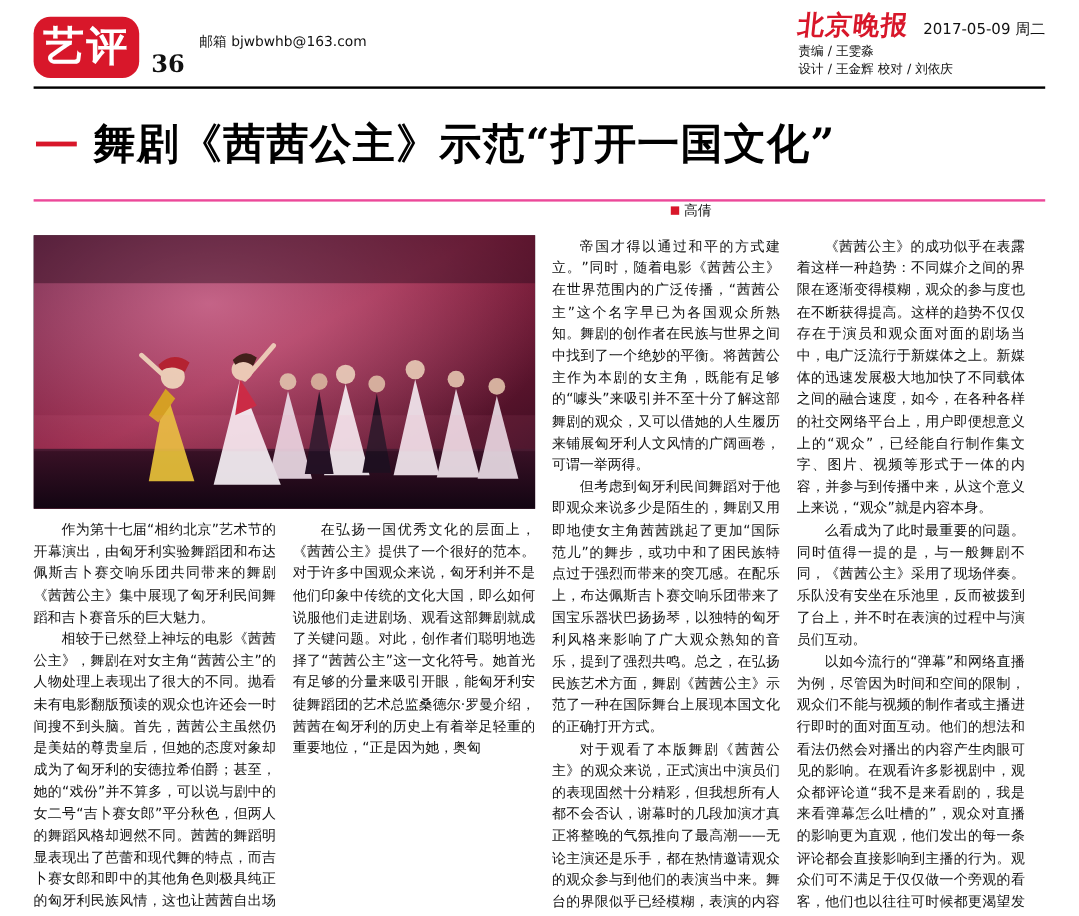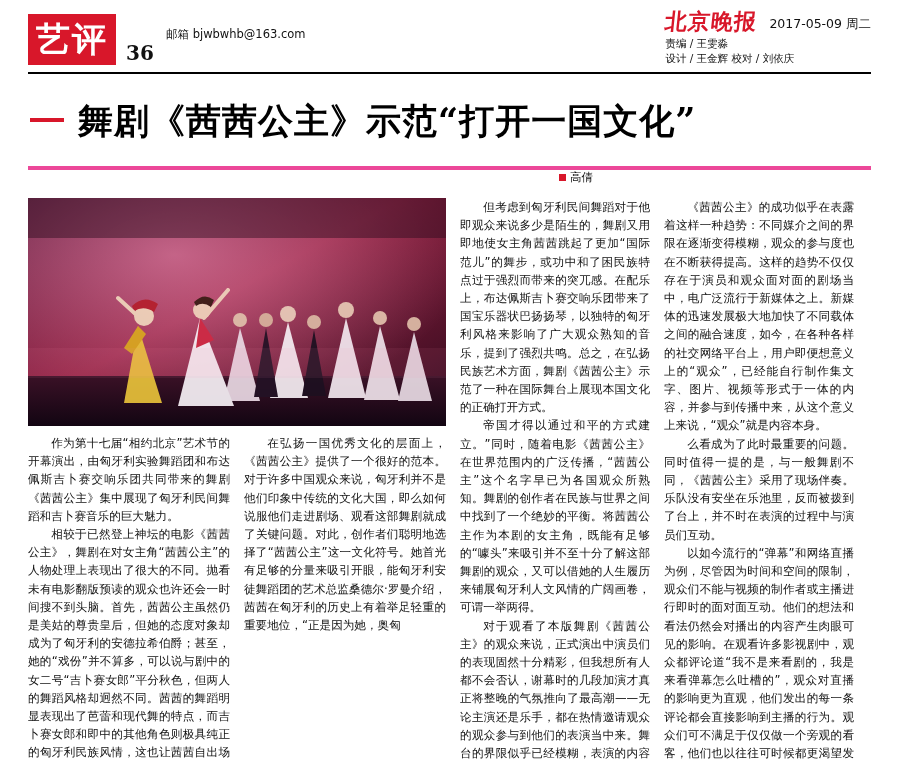--- a/index.html
+++ b/index.html
@@ -37,20 +37,21 @@
   }
   .logo-box {
     background: #d8172a;
     color: #fff;
     font-family: "DejaVu Serif", "Liberation Serif", serif;
     font-weight: bold;
     font-size: 34px;
     line-height: 1;
     padding: 8px 8px 9px 8px;
     letter-spacing: 2px;
+    border-radius: 14px;
   }
   .section-col {
     display: flex;
     flex-direction: column;
     justify-content: flex-start;
     margin-left: 10px;
     padding-bottom: 2px;
   }
   .email-line {
     font-size: 11.5px;
@@ -105,21 +106,21 @@
     color: #111;
   }
   .credits div { white-space: nowrap; }
 
   
   .headline-wrap {
     position: relative;
     height: 92px;
     display: flex;
     align-items: center;
-    border-bottom: 4px solid #ec4899;
+    border-bottom: 2px solid #ec4899;
   }
   .headline-dash {
     width: 34px;
     height: 4px;
     background: #d8172a;
     margin-right: 14px;
     margin-left: 2px;
   }
   .headline {
     font-family: "DejaVu Serif", "Liberation Serif", serif;
@@ -295,22 +296,22 @@
           <p>作为第十七届“相约北京”艺术节的开幕演出，由匈牙利实验舞蹈团和布达佩斯吉卜赛交响乐团共同带来的舞剧《茜茜公主》集中展现了匈牙利民间舞蹈和吉卜赛音乐的巨大魅力。</p>
           <p>相较于已然登上神坛的电影《茜茜公主》，舞剧在对女主角“茜茜公主”的人物处理上表现出了很大的不同。抛看未有电影翻版预读的观众也许还会一时间搜不到头脑。首先，茜茜公主虽然仍是美姑的尊贵皇后，但她的态度对象却成为了匈牙利的安德拉希伯爵；甚至，她的“戏份”并不算多，可以说与剧中的女二号“吉卜赛女郎”平分秋色，但两人的舞蹈风格却迥然不同。茜茜的舞蹈明显表现出了芭蕾和现代舞的特点，而吉卜赛女郎和即中的其他角色则极具纯正的匈牙利民族风情，这也让茜茜自出场开始就带有显著的“外来者”的标签。“外来者”茜茜最终被安德拉希的爱情征服，融入了他所在的集体和国家，这样的安排无意暗喜出了来自匈牙利的创作者们的叙事心思。从始至终，茜茜公主都更像是一个有着美丽光环的“导游”，在她的带领下，配合着《匈牙利狂想曲》《蓝色多瑙河》等众多名满世界的经典乐曲，观众很难了解到匈牙利能炙热、热情开放的真性情，并深深为匈牙利的民族艺术所折服。</p>
         </div>
         <div class="col text">
           <p>在弘扬一国优秀文化的层面上，《茜茜公主》提供了一个很好的范本。对于许多中国观众来说，匈牙利并不是他们印象中传统的文化大国，即么如何说服他们走进剧场、观看这部舞剧就成了关键问题。对此，创作者们聪明地选择了“茜茜公主”这一文化符号。她首光有足够的分量来吸引开眼，能匈牙利安徒舞蹈团的艺术总监桑德尔·罗曼介绍，茜茜在匈牙利的历史上有着举足轻重的重要地位，“正是因为她，奥匈</p>
         </div>
       </div>
     </div>
 
     <div class="col text">
+      <p>帝国才得以通过和平的方式建立。”同时，随着电影《茜茜公主》在世界范围内的广泛传播，“茜茜公主”这个名字早已为各国观众所熟知。舞剧的创作者在民族与世界之间中找到了一个绝妙的平衡。将茜茜公主作为本剧的女主角，既能有足够的“噱头”来吸引并不至十分了解这部舞剧的观众，又可以借她的人生履历来铺展匈牙利人文风情的广阔画卷，可谓一举两得。</p>
       <p>但考虑到匈牙利民间舞蹈对于他即观众来说多少是陌生的，舞剧又用即地使女主角茜茜跳起了更加“国际范儿”的舞步，或功中和了困民族特点过于强烈而带来的突兀感。在配乐上，布达佩斯吉卜赛交响乐团带来了国宝乐器状巴扬扬琴，以独特的匈牙利风格来影响了广大观众熟知的音乐，提到了强烈共鸣。总之，在弘扬民族艺术方面，舞剧《茜茜公主》示范了一种在国际舞台上展现本国文化的正确打开方式。</p>
-      <p>帝国才得以通过和平的方式建立。”同时，随着电影《茜茜公主》在世界范围内的广泛传播，“茜茜公主”这个名字早已为各国观众所熟知。舞剧的创作者在民族与世界之间中找到了一个绝妙的平衡。将茜茜公主作为本剧的女主角，既能有足够的“噱头”来吸引并不至十分了解这部舞剧的观众，又可以借她的人生履历来铺展匈牙利人文风情的广阔画卷，可谓一举两得。</p>
       <p>对于观看了本版舞剧《茜茜公主》的观众来说，正式演出中演员们的表现固然十分精彩，但我想所有人都不会否认，谢幕时的几段加演才真正将整晚的气氛推向了最高潮——无论主演还是乐手，都在热情邀请观众的观众参与到他们的表演当中来。舞台的界限似乎已经模糊，表演的内容渐迫了舞台前，观众们的观赏、欢呼都成为了它的一部分，而这正突然是“独乐乐不如众乐乐”的加演最重要的意义所在——比起到底在看什么，怎</p>
     </div>
 
     <div class="col text">
       <p>《茜茜公主》的成功似乎在表露着这样一种趋势：不同媒介之间的界限在逐渐变得模糊，观众的参与度也在不断获得提高。这样的趋势不仅仅存在于演员和观众面对面的剧场当中，电广泛流行于新媒体之上。新媒体的迅速发展极大地加快了不同载体之间的融合速度，如今，在各种各样的社交网络平台上，用户即便想意义上的“观众”，已经能自行制作集文字、图片、视频等形式于一体的内容，并参与到传播中来，从这个意义上来说，“观众”就是内容本身。</p>
       <p>么看成为了此时最重要的问题。同时值得一提的是，与一般舞剧不同，《茜茜公主》采用了现场伴奏。乐队没有安坐在乐池里，反而被拨到了台上，并不时在表演的过程中与演员们互动。</p>
       <p>以如今流行的“弹幕”和网络直播为例，尽管因为时间和空间的限制，观众们不能与视频的制作者或主播进行即时的面对面互动。他们的想法和看法仍然会对播出的内容产生肉眼可见的影响。在观看许多影视剧中，观众都评论道“我不是来看剧的，我是来看弹幕怎么吐槽的”，观众对直播的影响更为直观，他们发出的每一条评论都会直接影响到主播的行为。观众们可不满足于仅仅做一个旁观的看客，他们也以往往可时候都更渴望发出自己的声音。在这样的环境下，如何推广民族艺术无疑又多了一个值得思考的问题。</p>
     </div>
 
   </div>

